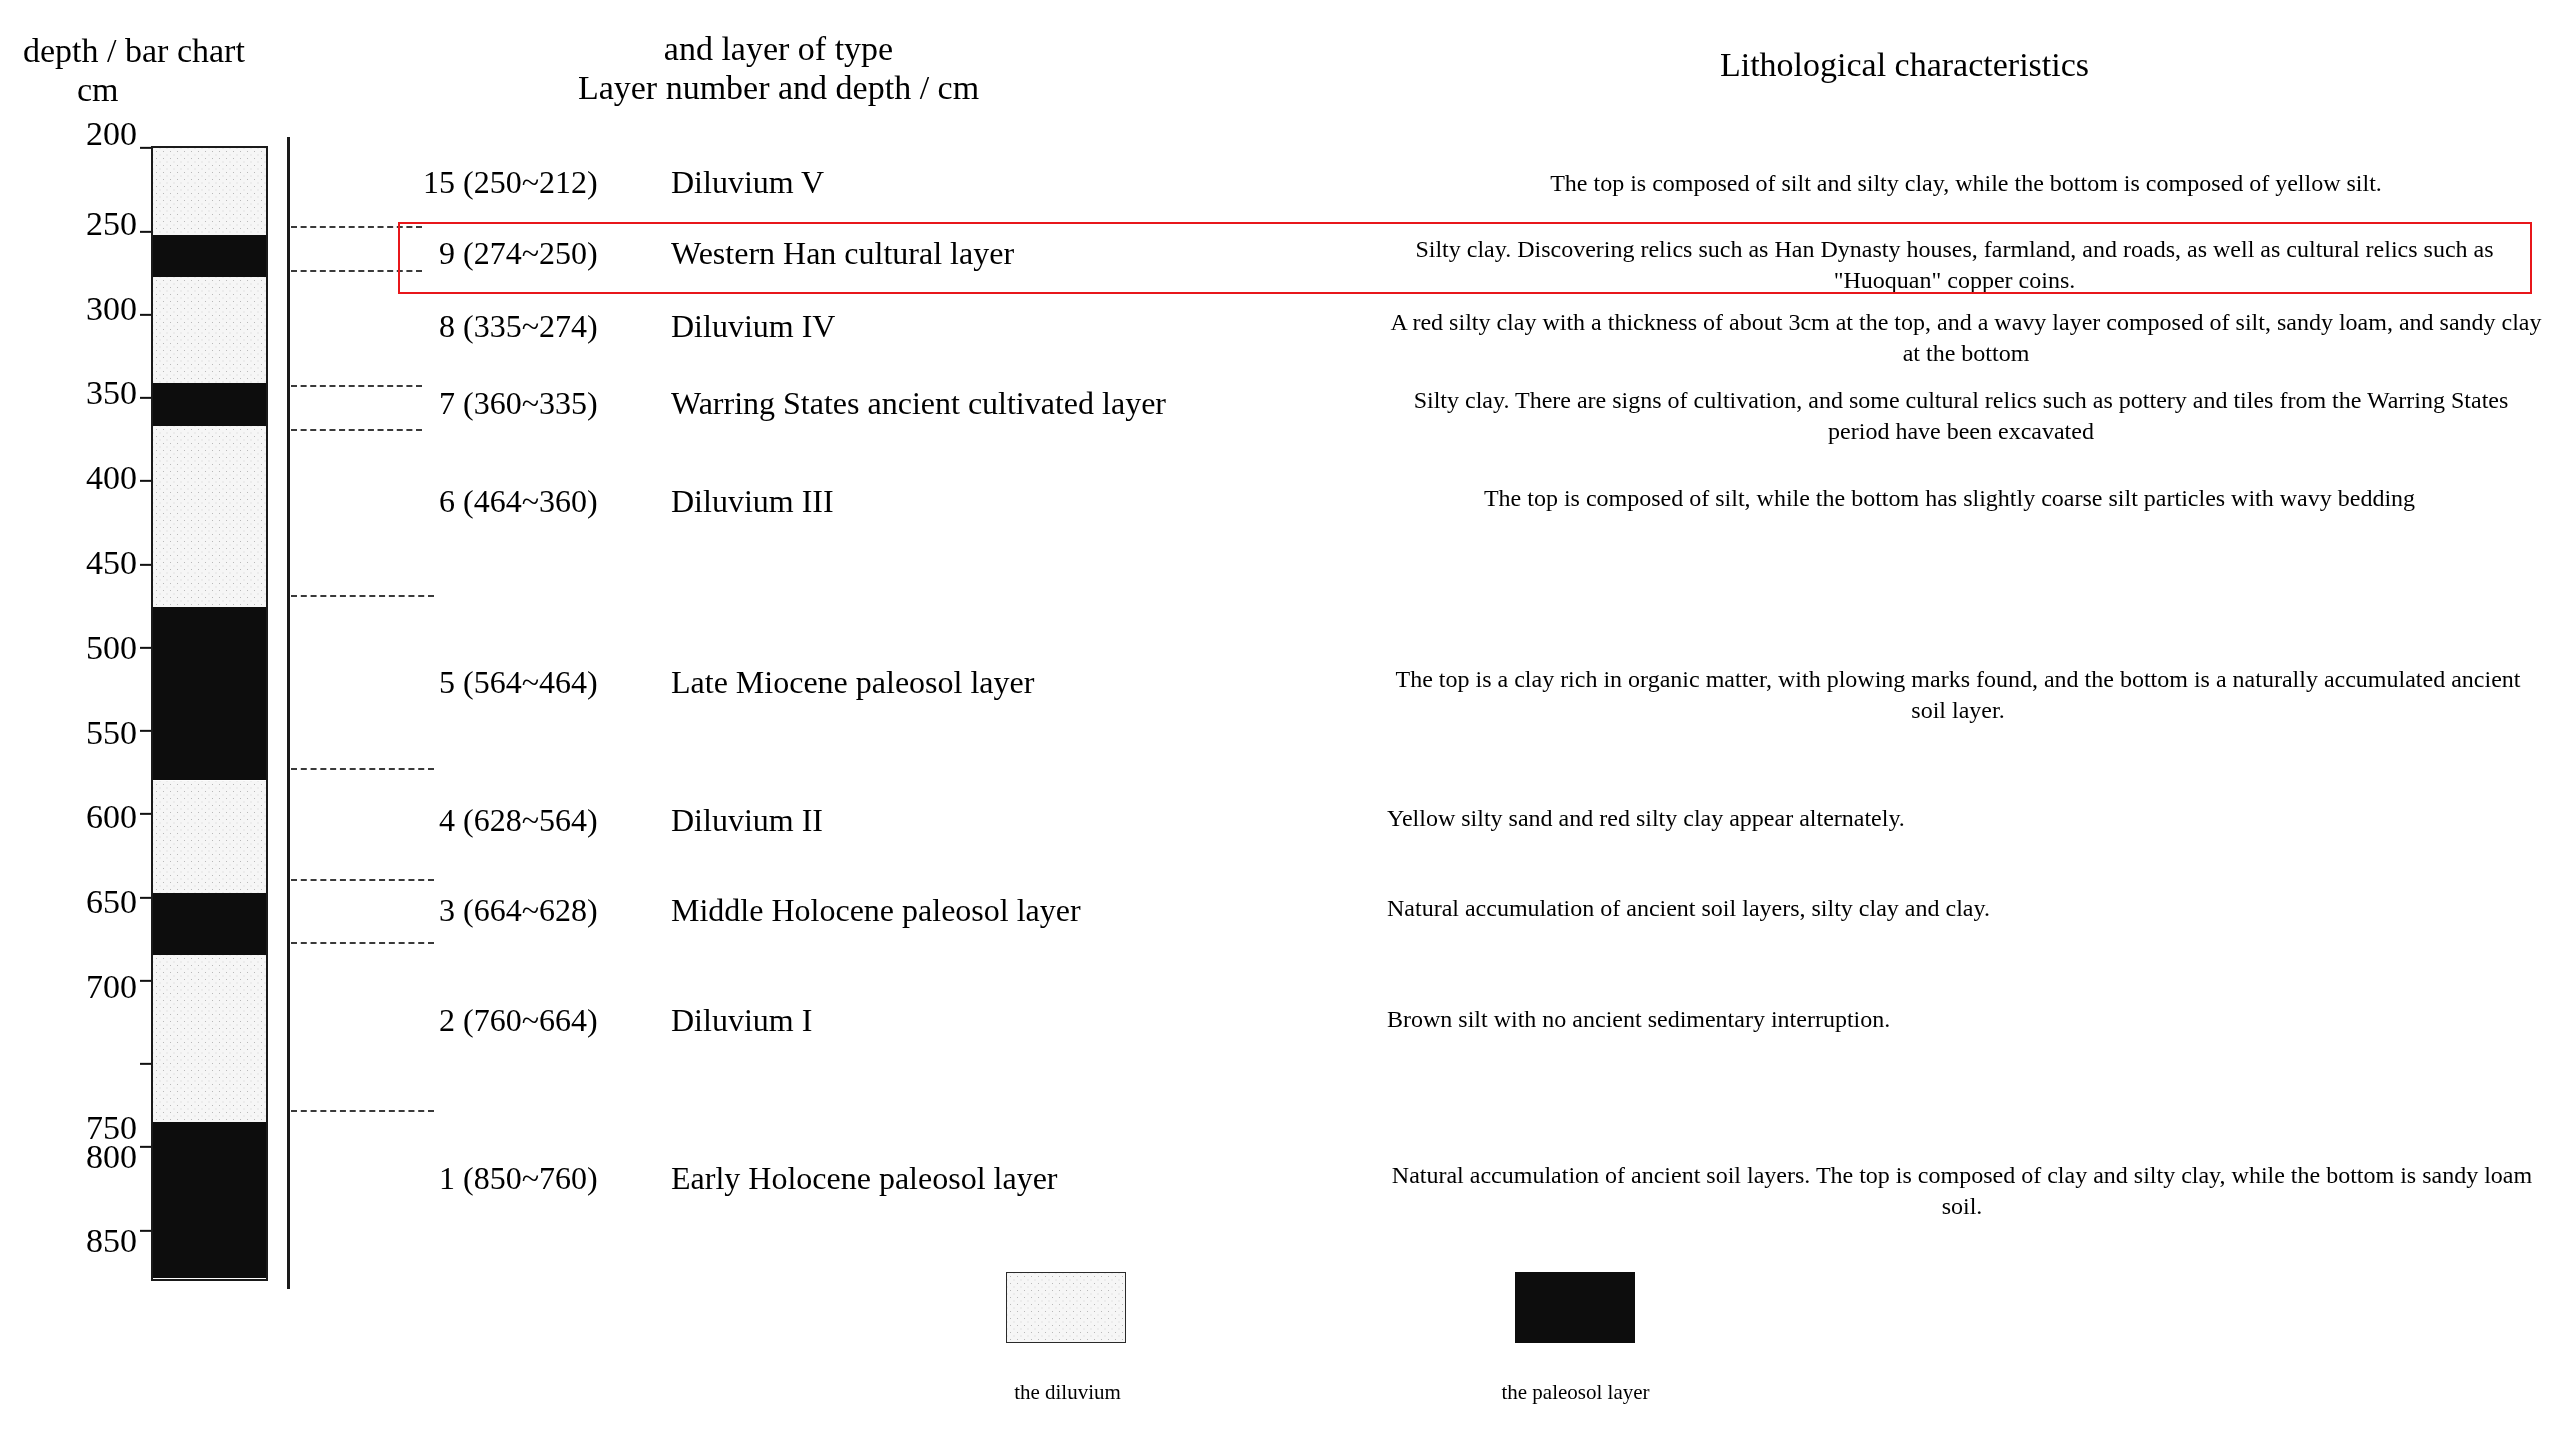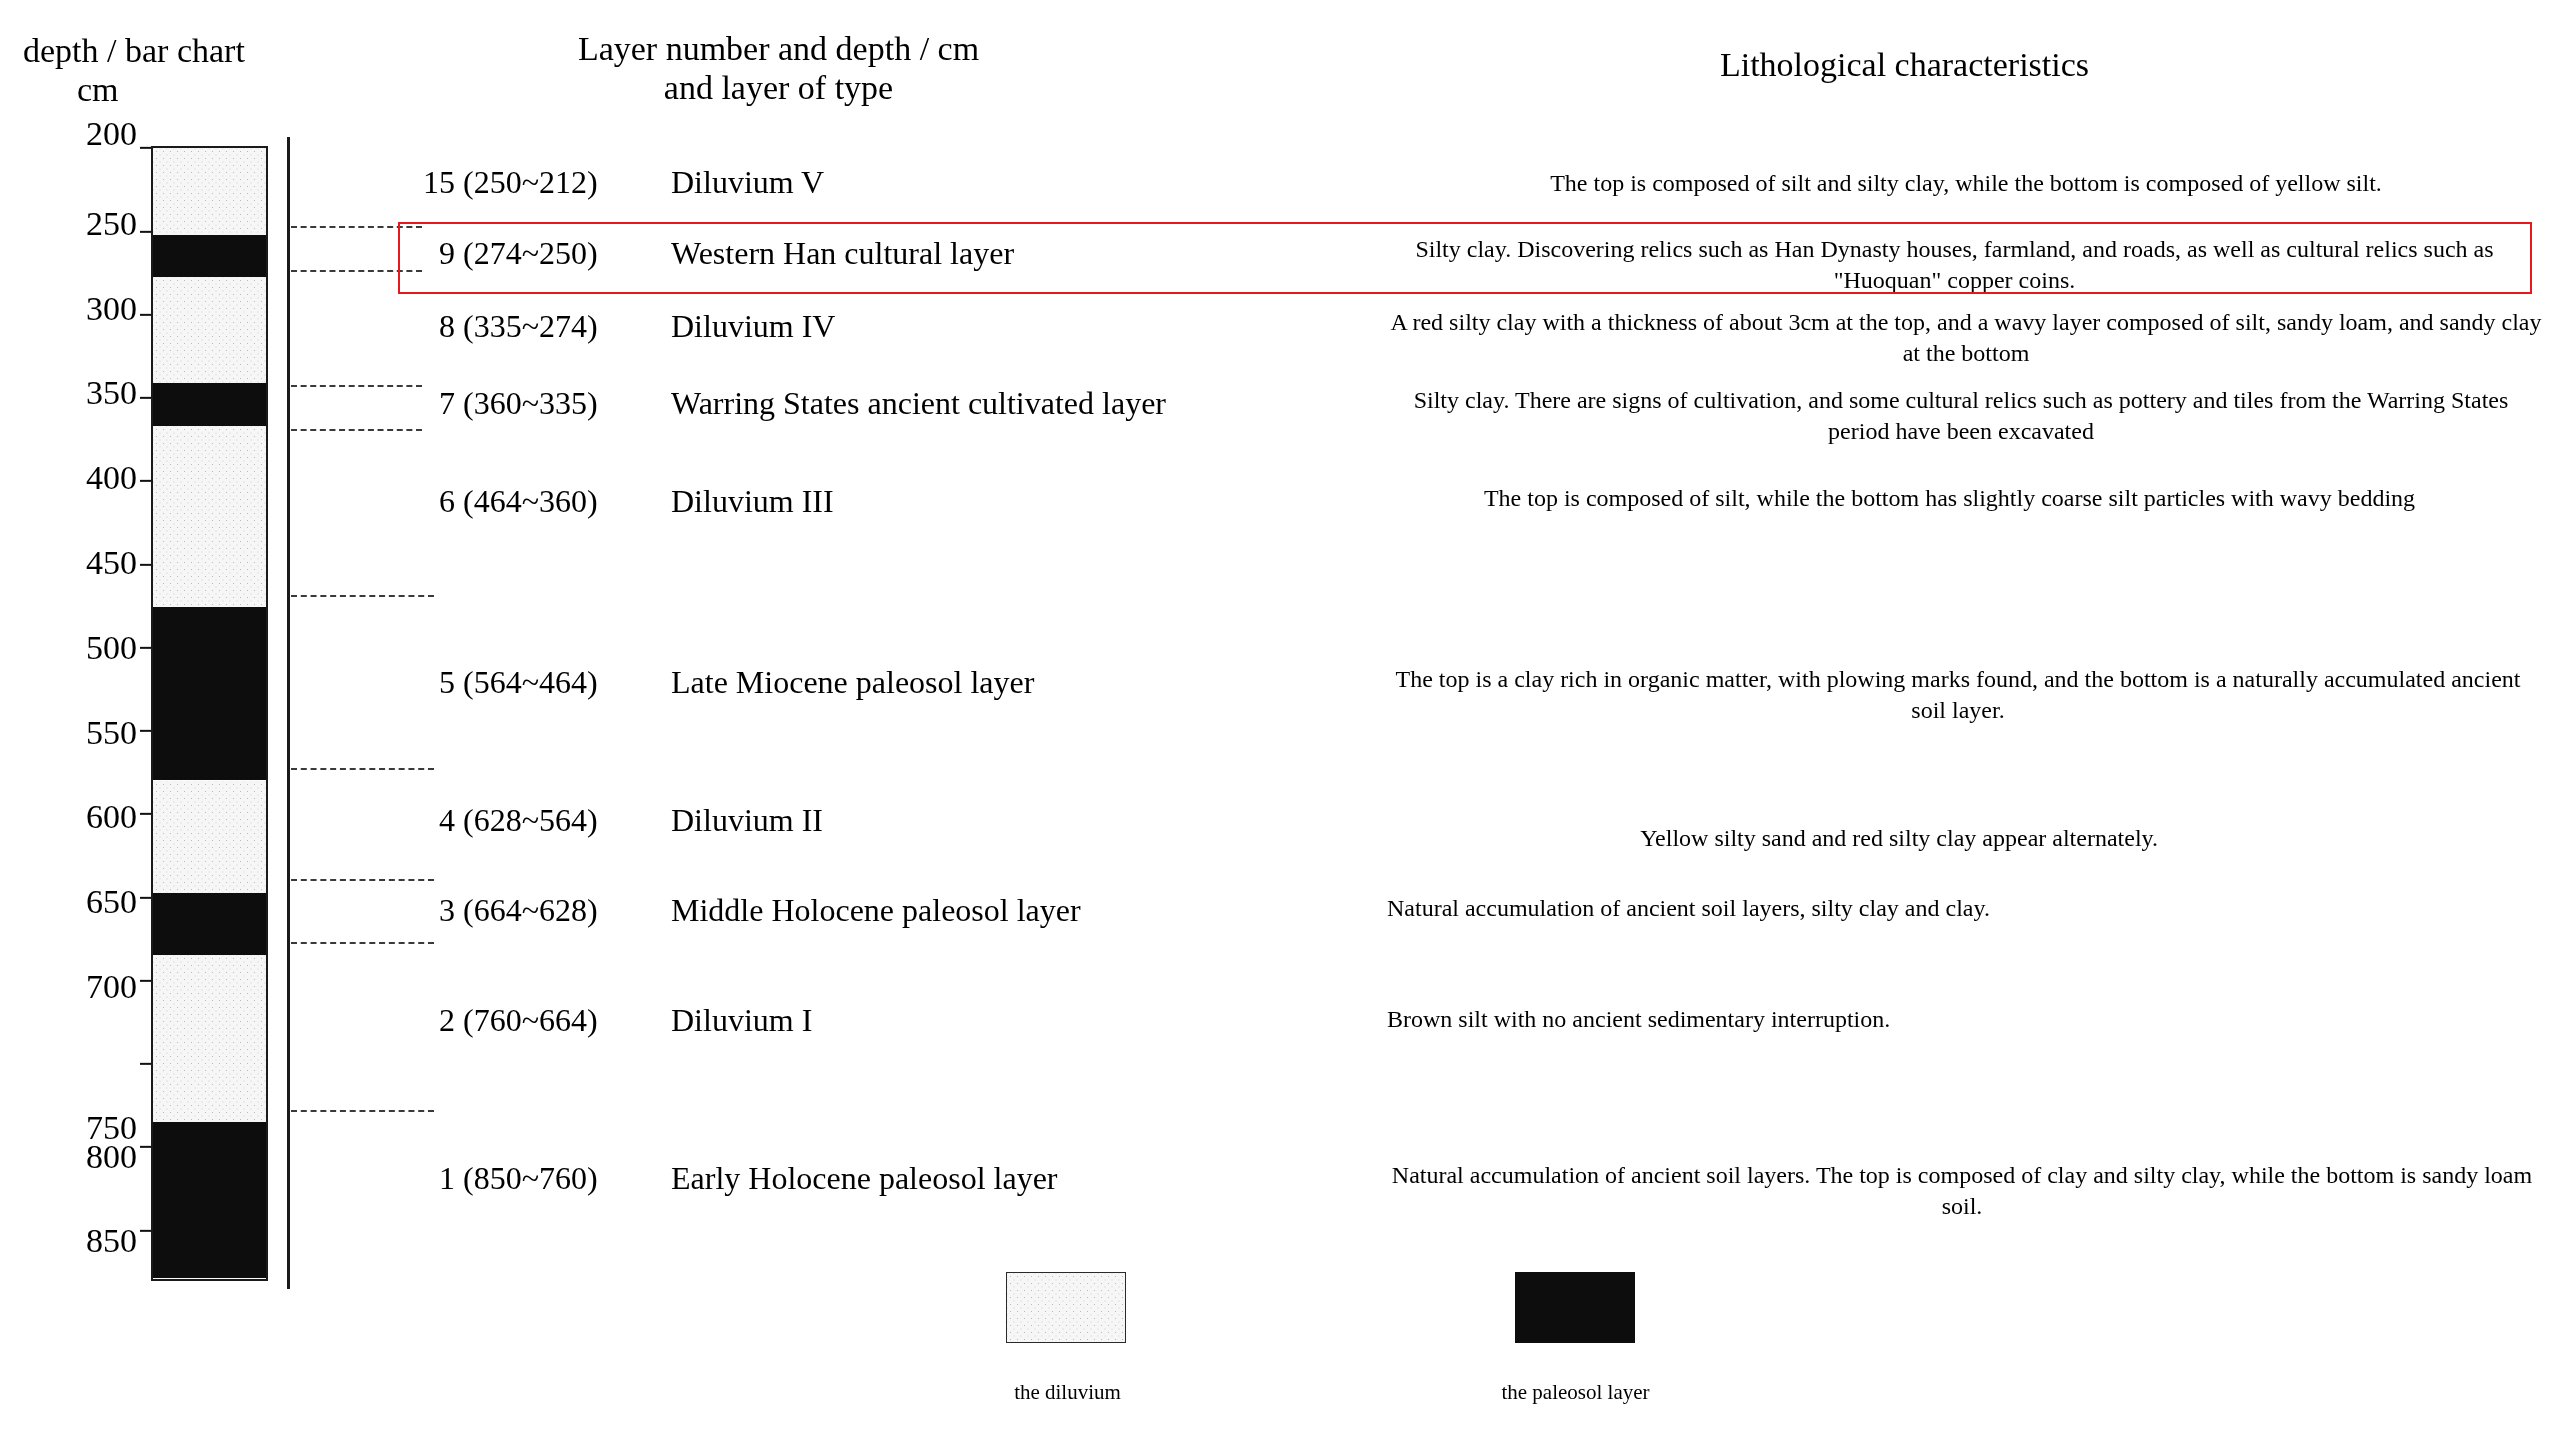--- a/index.html
+++ b/index.html
@@ -186,22 +186,22 @@
 </style>
 </head>
 <body>
 
 <div class="hdr" id="hdr-depth">
   <span>depth / bar chart</span>
   <span class="l2">cm</span>
 </div>
 
 <div class="hdr" id="hdr-layer">
+  <div>and layer of type</div>
   <div>Layer number and depth / cm</div>
-  <div>and layer of type</div>
 </div>
 
 <div class="hdr" id="hdr-litho">Lithological characteristics</div>
 
 <div id="axis">
   <div class="tick-label" style="top:18px">200</div>
   <div class="tick-mark" style="top:32px"></div>
 
   <div class="tick-label" style="top:108px">250</div>
   <div class="tick-mark" style="top:116px"></div>
@@ -309,21 +309,21 @@
   <span class="rng">(564~464)</span>
   <span class="nm">Late Miocene paleosol layer</span>
 </div>
 <div class="desc" style="left:1384px; top:664px; width:1148px;">The top is a clay rich in organic matter, with plowing marks found, and the bottom is a naturally accumulated ancient soil layer.</div>
 
 <div class="row" style="left:401px; top:802px; width:863px;">
   <span class="num">4</span>
   <span class="rng">(628~564)</span>
   <span class="nm">Diluvium II</span>
 </div>
-<div class="desc" style="left:1387px; top:803px; width:771px; text-align:right;margin-top:20px;">Yellow silty sand and red silty clay appear alternately.</div>
+<div class="desc" style="left:1387px; top:803px; width:771px; text-align:left;">Yellow silty sand and red silty clay appear alternately.</div>
 
 <div class="row" style="left:401px; top:892px; width:925px;">
   <span class="num">3</span>
   <span class="rng">(664~628)</span>
   <span class="nm">Middle Holocene paleosol layer</span>
 </div>
 <div class="desc" style="left:1387px; top:893px; width:848px; text-align:left;">Natural accumulation of ancient soil layers, silty clay and clay.</div>
 
 <div class="row" style="left:401px; top:1002px; width:863px;">
   <span class="num">2</span>

